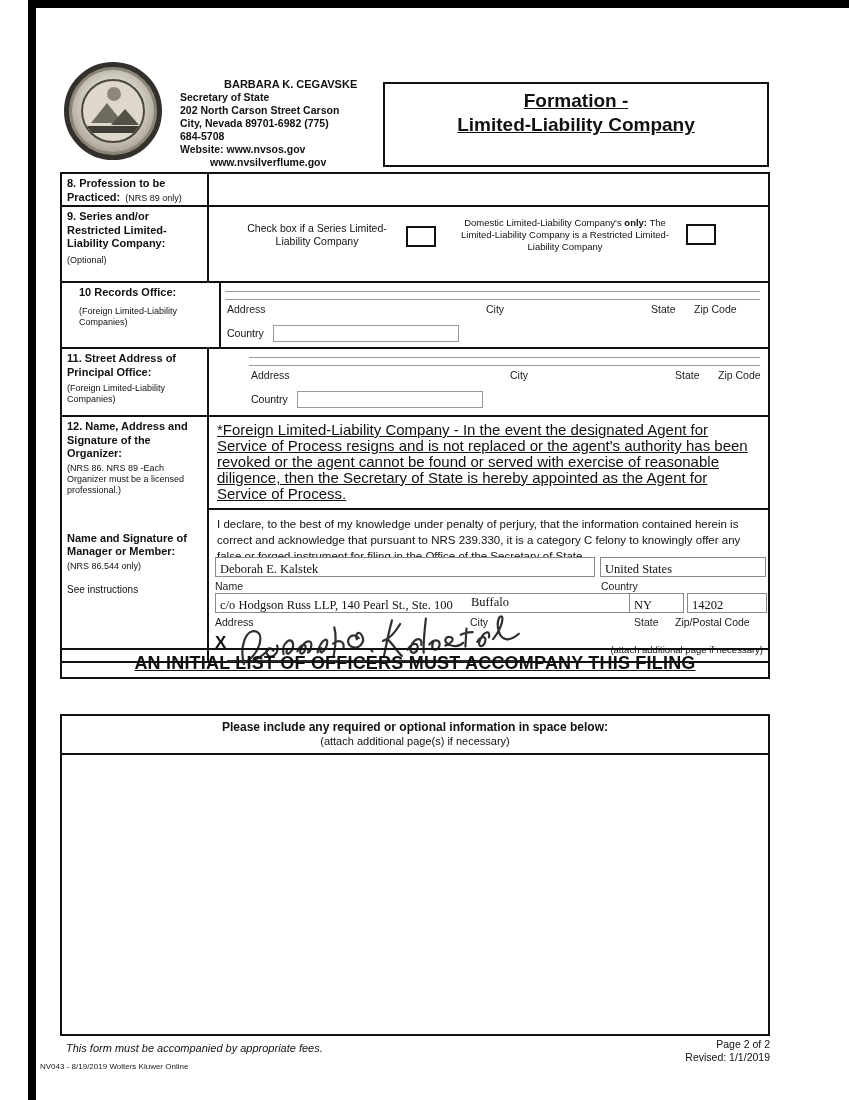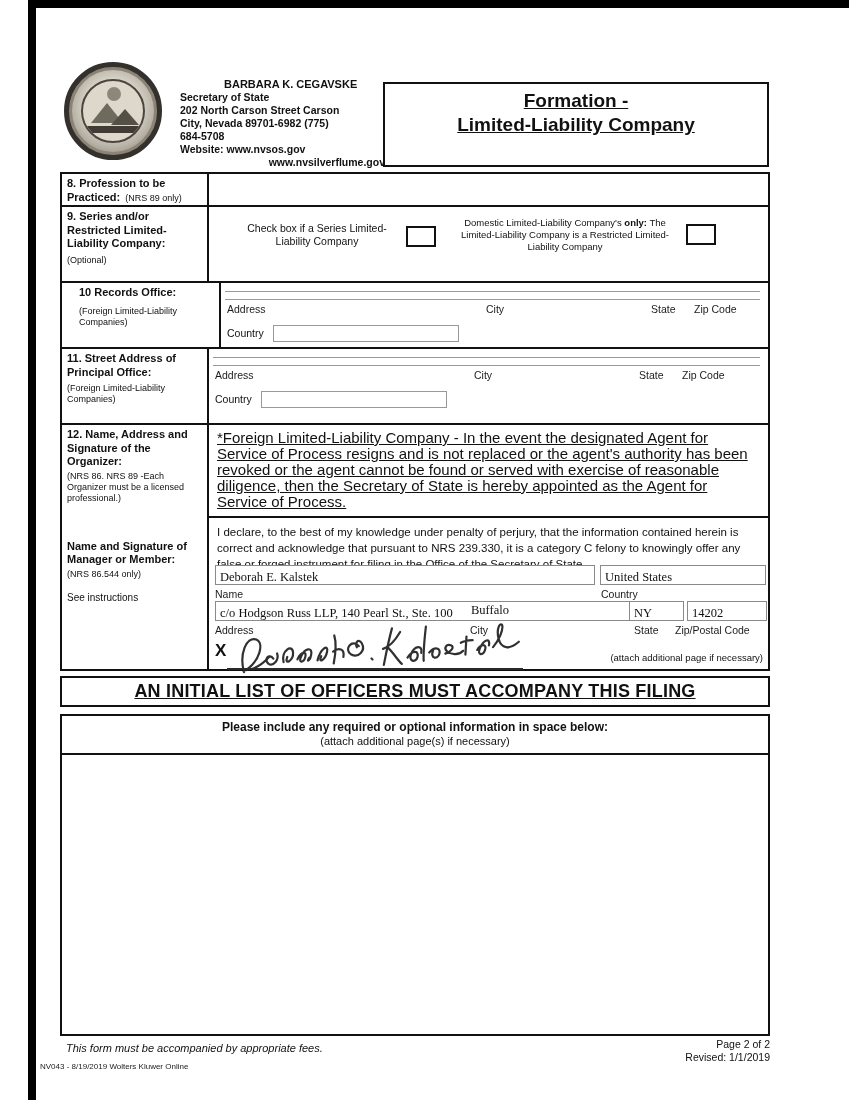--- a/index.html
+++ b/index.html
@@ -20,37 +20,37 @@
   .seal-mtn { position:absolute; left:8px; bottom:18px; width:0; height:0;
     border-left:16px solid transparent; border-right:16px solid transparent; border-bottom:20px solid #6f6a5e; }
   .seal-mtn2 { position:absolute; left:28px; bottom:16px; width:0; height:0;
     border-left:14px solid transparent; border-right:14px solid transparent; border-bottom:16px solid #555046; }
   .seal-band { position:absolute; left:0; bottom:8px; width:100%; height:7px; background:#403c35; }
   .seal-sun { position:absolute; left:24px; top:6px; width:14px; height:14px; border-radius:50%; background:#8d8779; }
 
   
   .official { position:absolute; left:180px; top:78px; width:205px; font-size:10.5px; font-weight:bold; line-height:13px; }
   .official .nm { font-size:11px;padding-left:44px; }
-  .official .site2 { margin-left:30px;text-align:right; }
+  .official .site2 { margin-left:30px; }
 
   
   .title-box { position:absolute; left:383px; top:82px; width:386px; height:85px; border:2px solid #111; text-align:center; }
   .tb-main { padding-top:5px; padding-bottom:11px; }
   .ft { font-size:19px; font-weight:bold; line-height:24px; }
   .ft .u { text-decoration:underline; }
   .ft-sub { border-top:2px solid #111; font-size:11px; padding-top:4px; }
 
   
   .formtable { position:absolute; left:60px; top:172px; width:710px; border:2px solid #111; background:#fff; }
   .frow { display:flex; border-bottom:2px solid #111; }
   .frow:last-child { border-bottom:none; }
   .fl { width:147px; border-right:2px solid #111; padding:3px 5px; font-size:11px; font-weight:bold; line-height:13.5px; }
   .fc { flex:1; position:relative; }
   .note { font-weight:normal; font-size:9px; line-height:11px; display:block; margin-top:2px; }
-  .r8 { height:33px; } .r9 { height:76px; } .r10 { height:66px;padding-left:12px; } .r11 { height:76px; } .r12 { height:244px; }
+  .r8 { height:33px; } .r9 { height:76px; } .r10 { height:66px;padding-left:12px; } .r11 { height:68px;gap:36px; } .r12 { height:244px; }
 
   
   .opt1 { position:absolute; left:24px; top:15px; width:168px; text-align:center; font-size:10.5px; line-height:13px; }
   .opt2 { position:absolute; left:246px; top:10px; width:220px; text-align:center; font-size:9.5px; line-height:12px; }
   .chk { position:absolute; width:30px; height:21px; border:2px solid #111; background:#fff; }
   .chk1 { left:197px; top:19px; } .chk2 { left:477px; top:17px; }
 
   
   .wline { position:absolute; left:4px; right:8px; border-top:1px solid #9a9a9a; }
   .l1 { top:8px; } .l2 { top:16px; }
@@ -69,21 +69,21 @@
   .city-pos { position:absolute; left:255px; top:1px; }
   .state-cell { left:420px; top:176px; width:55px; }
   .zip-cell { left:478px; top:176px; width:80px; }
   .flabel12 { position:absolute; font-size:10.5px; color:#1c1c1c; }
   .xmark { position:absolute; left:6px; top:216px; font-size:17px; font-weight:bold; }
   .signature { position:absolute; left:22px; top:196px; transform:rotate(-3deg); }
   .sig-line { position:absolute; left:18px; top:243px; width:296px; border-bottom:2px solid #2a2a2a; }
   .attach-note { position:absolute; right:5px; top:227px; font-size:9.5px; }
 
   
-  .banner { position:absolute; left:60px; top:676px; width:710px; height:31px; border:2px solid #111;
+  .banner { position:absolute; left:60px; top:648px; width:710px; height:31px; border:2px solid #111;
     display:flex; align-items:center; justify-content:center; }
   .banner span { font-size:18px; font-weight:bold; text-decoration:underline; letter-spacing:.2px; }
 
   
   .infobox { position:absolute; left:60px; top:714px; width:710px; height:322px; border:2px solid #111; }
   .info-head { border-bottom:2px solid #111; text-align:center; padding:4px 0 5px; }
   .info-l1 { font-size:12px; font-weight:bold; line-height:15px; }
   .info-l2 { font-size:11px; line-height:13px; }
   .info-space { position:absolute; left:0; top:40px; right:0; bottom:0; }
 

